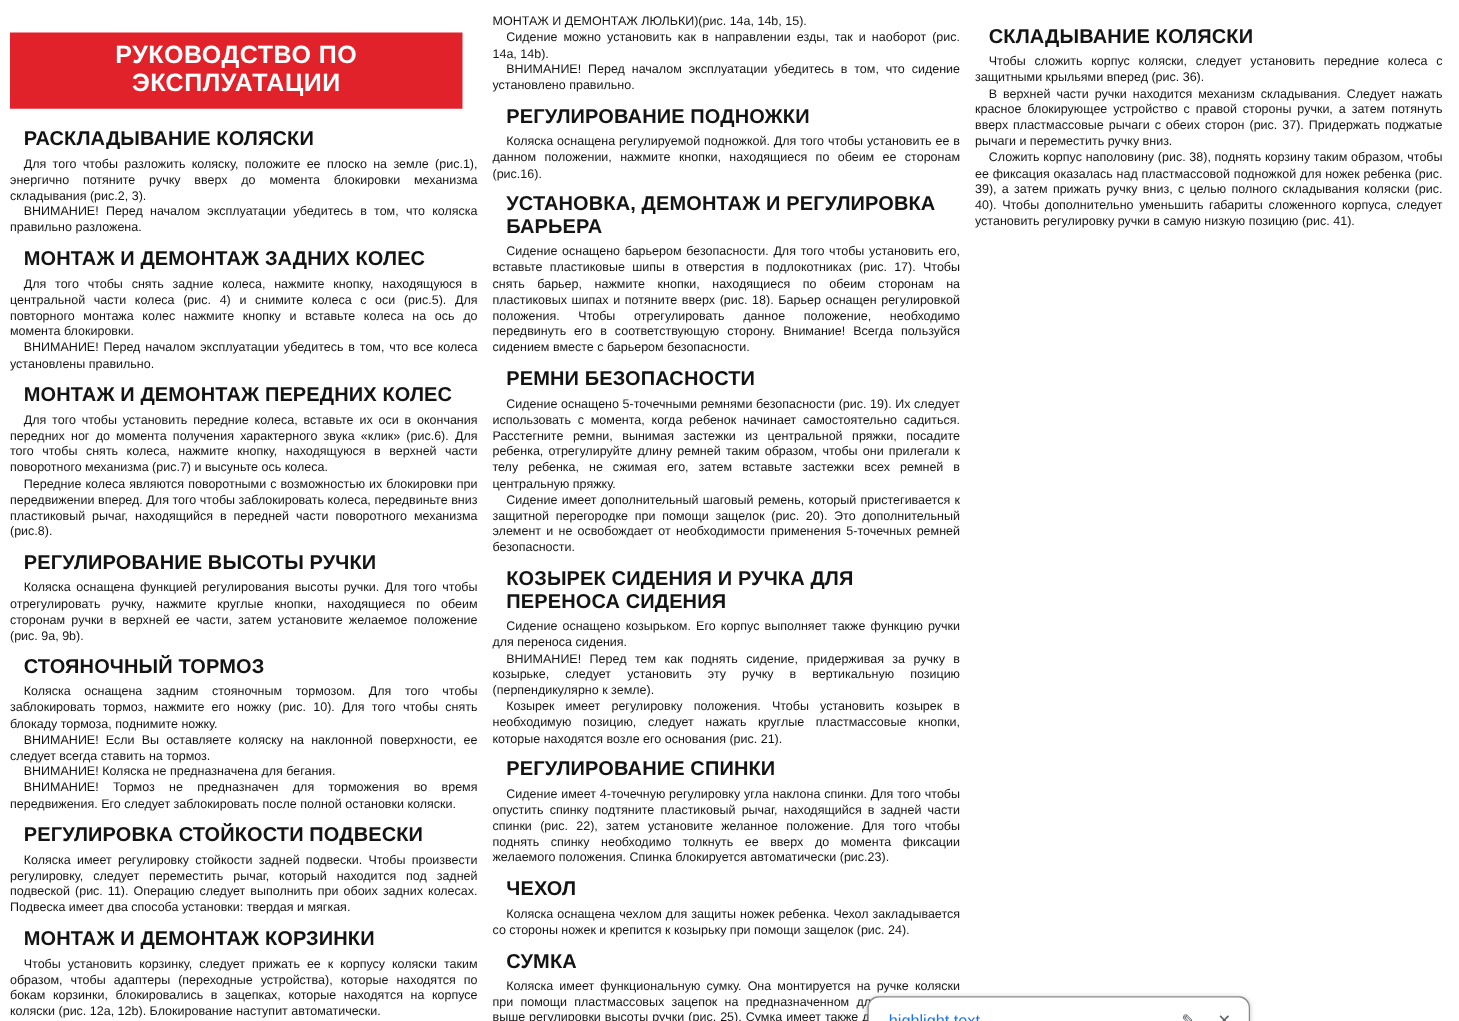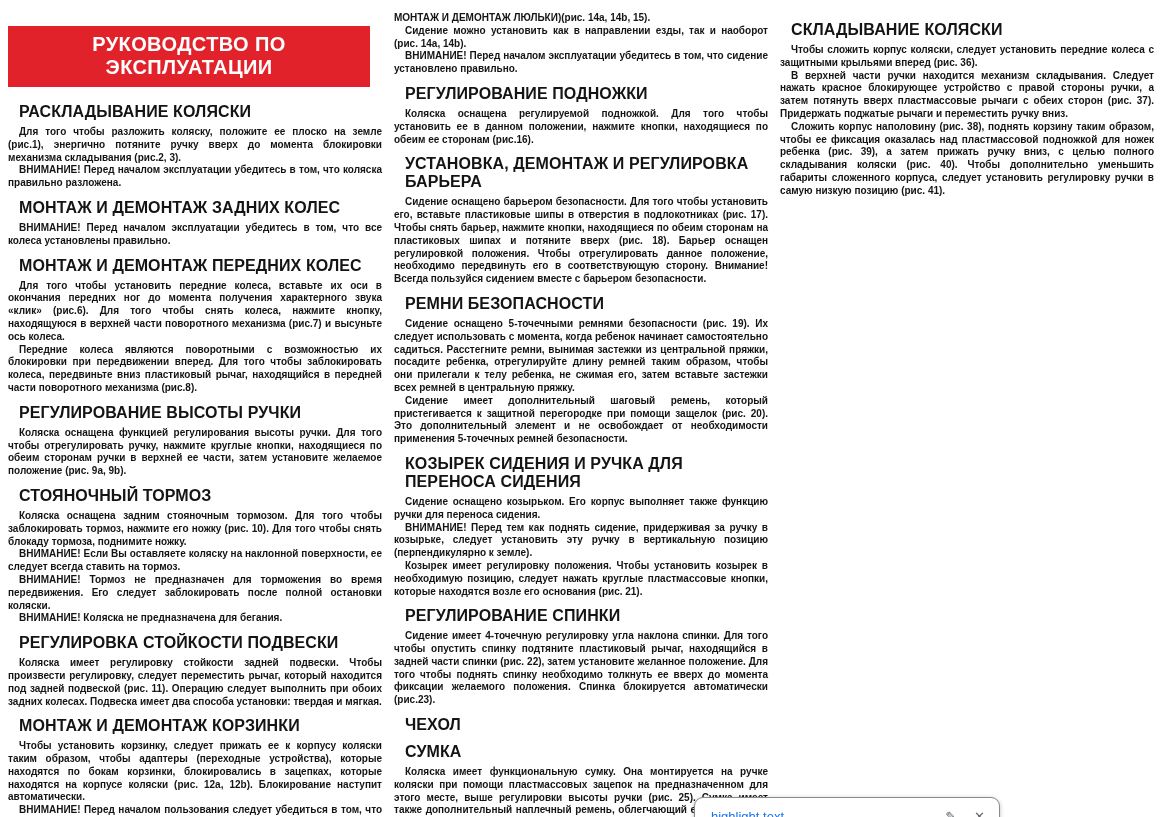--- a/index.html
+++ b/index.html
@@ -33,21 +33,20 @@
     font-weight:bold;
     font-size:16px;
     margin:9px 0 5px 11px;
     letter-spacing:0.1px;
   }
   .para {
     font-size:10px;
     line-height:12.8px;
     text-align:justify;
     text-indent:11px;
-    font-weight:bold;
   }
   .para.noindent { text-indent:0; }
   
   .popup {
     position:absolute;
     left:694px; top:797px;
     width:306px; height:42px;
     background:#ffffff;
     border:1px solid #8a8a8a;
     border-radius:9px;
@@ -74,31 +73,32 @@
 <body>
 
 <div class="page">
   <div class="columns" id="columns">
       <div class="col">
         <div class="banner" style="background: rgb(226, 34, 42); color: rgb(255, 255, 255);">РУКОВОДСТВО ПО ЭКСПЛУАТАЦИИ</div>
         <div class="sec-heading">РАСКЛАДЫВАНИЕ КОЛЯСКИ</div>
         <div class="para">Для того чтобы разложить коляску, положите ее плоско на земле (рис.1), энергично потяните ручку вверх до момента блокировки механизма складывания (рис.2, 3).</div>
         <div class="para">ВНИМАНИЕ! Перед началом эксплуатации убедитесь в том, что коляска правильно разложена.</div>
         <div class="sec-heading">МОНТАЖ И ДЕМОНТАЖ ЗАДНИХ КОЛЕС</div>
+        <div class="para">Для того чтобы снять задние колеса, нажмите кнопку, находящуюся в центральной части колеса (рис. 4) и снимите колеса с оси (рис.5). Для повторного монтажа колес нажмите кнопку и вставьте колеса на ось до момента блокировки.</div>
         <div class="para">ВНИМАНИЕ! Перед началом эксплуатации убедитесь в том, что все колеса установлены правильно.</div>
         <div class="sec-heading">МОНТАЖ И ДЕМОНТАЖ ПЕРЕДНИХ КОЛЕС</div>
         <div class="para">Для того чтобы установить передние колеса, вставьте их оси в окончания передних ног до момента получения характерного звука «клик» (рис.6). Для того чтобы снять колеса, нажмите кнопку, находящуюся в верхней части поворотного механизма (рис.7) и высуньте ось колеса.</div>
         <div class="para">Передние колеса являются поворотными с возможностью их блокировки при передвижении вперед. Для того чтобы заблокировать колеса, передвиньте вниз пластиковый рычаг, находящийся в передней части поворотного механизма (рис.8).</div>
         <div class="sec-heading">РЕГУЛИРОВАНИЕ ВЫСОТЫ РУЧКИ</div>
         <div class="para">Коляска оснащена функцией регулирования высоты ручки. Для того чтобы отрегулировать ручку, нажмите круглые кнопки, находящиеся по обеим сторонам ручки в верхней ее части, затем установите желаемое положение (рис. 9a, 9b).</div>
         <div class="sec-heading">СТОЯНОЧНЫЙ ТОРМОЗ</div>
         <div class="para">Коляска оснащена задним стояночным тормозом. Для того чтобы заблокировать тормоз, нажмите его ножку (рис. 10). Для того чтобы снять блокаду тормоза, поднимите ножку.</div>
         <div class="para">ВНИМАНИЕ! Если Вы оставляете коляску на наклонной поверхности, ее следует всегда ставить на тормоз.</div>
+        <div class="para">ВНИМАНИЕ! Коляска не предназначена для бегания.</div>
         <div class="para">ВНИМАНИЕ! Тормоз не предназначен для торможения во время передвижения. Его следует заблокировать после полной остановки коляски.</div>
-        <div class="para">ВНИМАНИЕ! Коляска не предназначена для бегания.</div>
         <div class="sec-heading">РЕГУЛИРОВКА СТОЙКОСТИ ПОДВЕСКИ</div>
         <div class="para">Коляска имеет регулировку стойкости задней подвески. Чтобы произвести регулировку, следует переместить рычаг, который находится под задней подвеской (рис. 11). Операцию следует выполнить при обоих задних колесах. Подвеска имеет два способа установки: твердая и мягкая.</div>
         <div class="sec-heading">МОНТАЖ И ДЕМОНТАЖ КОРЗИНКИ</div>
         <div class="para">Чтобы установить корзинку, следует прижать ее к корпусу коляски таким образом, чтобы адаптеры (переходные устройства), которые находятся по бокам корзинки, блокировались в зацепках, которые находятся на корпусе коляски (рис. 12a, 12b). Блокирование наступит автоматически.</div>
         <div class="para">ВНИМАНИЕ! Перед началом пользования следует убедиться в том, что корзинка правильно установлена.</div>
       </div>
       <div class="col">
         <div class="para noindent">МОНТАЖ И ДЕМОНТАЖ ЛЮЛЬКИ)(рис. 14a, 14b, 15).</div>
         <div class="para">Сидение можно установить как в направлении езды, так и наоборот (рис. 14a, 14b).</div>
         <div class="para">ВНИМАНИЕ! Перед началом эксплуатации убедитесь в том, что сидение установлено правильно.</div>
@@ -109,20 +109,21 @@
         <div class="sec-heading">РЕМНИ БЕЗОПАСНОСТИ</div>
         <div class="para">Сидение оснащено 5-точечными ремнями безопасности (рис. 19). Их следует использовать с момента, когда ребенок начинает самостоятельно садиться. Расстегните ремни, вынимая застежки из центральной пряжки, посадите ребенка, отрегулируйте длину ремней таким образом, чтобы они прилегали к телу ребенка, не сжимая его, затем вставьте застежки всех ремней в центральную пряжку.</div>
         <div class="para">Сидение имеет дополнительный шаговый ремень, который пристегивается к защитной перегородке при помощи защелок (рис. 20). Это дополнительный элемент и не освобождает от необходимости применения 5-точечных ремней безопасности.</div>
         <div class="sec-heading">КОЗЫРЕК СИДЕНИЯ И РУЧКА ДЛЯ ПЕРЕНОСА СИДЕНИЯ</div>
         <div class="para">Сидение оснащено козырьком. Его корпус выполняет также функцию ручки для переноса сидения.</div>
         <div class="para">ВНИМАНИЕ! Перед тем как поднять сидение, придерживая за ручку в козырьке, следует установить эту ручку в вертикальную позицию (перпендикулярно к земле).</div>
         <div class="para">Козырек имеет регулировку положения. Чтобы установить козырек в необходимую позицию, следует нажать круглые пластмассовые кнопки, которые находятся возле его основания (рис. 21).</div>
         <div class="sec-heading">РЕГУЛИРОВАНИЕ СПИНКИ</div>
         <div class="para">Сидение имеет 4-точечную регулировку угла наклона спинки. Для того чтобы опустить спинку подтяните пластиковый рычаг, находящийся в задней части спинки (рис. 22), затем установите желанное положение. Для того чтобы поднять спинку необходимо толкнуть ее вверх до момента фиксации желаемого положения. Спинка блокируется автоматически (рис.23).</div>
         <div class="sec-heading">ЧЕХОЛ</div>
+        <div class="para">Коляска оснащена чехлом для защиты ножек ребенка. Чехол закладывается со стороны ножек и крепится к козырьку при помощи защелок (рис. 24).</div>
         <div class="sec-heading">СУМКА</div>
         <div class="para">Коляска имеет функциональную сумку. Она монтируется на ручке коляски при помощи пластмассовых зацепок на предназначенном для этого месте, выше регулировки высоты ручки (рис. 25). Сумка имеет также дополнительный наплечный ремень, облегчающий ее переноску, а также практичное устройство для перемотки этого ремня.</div>
       </div>
       <div class="col">
         <div class="sec-heading">СКЛАДЫВАНИЕ КОЛЯСКИ</div>
         <div class="para">Чтобы сложить корпус коляски, следует установить передние колеса с защитными крыльями вперед (рис. 36).</div>
         <div class="para">В верхней части ручки находится механизм складывания. Следует нажать красное блокирующее устройство с правой стороны ручки, а затем потянуть вверх пластмассовые рычаги с обеих сторон (рис. 37). Придержать поджатые рычаги и переместить ручку вниз.</div>
         <div class="para">Сложить корпус наполовину (рис. 38), поднять корзину таким образом, чтобы ее фиксация оказалась над пластмассовой подножкой для ножек ребенка (рис. 39), а затем прижать ручку вниз, с целью полного складывания коляски (рис. 40). Чтобы дополнительно уменьшить габариты сложенного корпуса, следует установить регулировку ручки в самую низкую позицию (рис. 41).</div>
       </div>
     </div>

